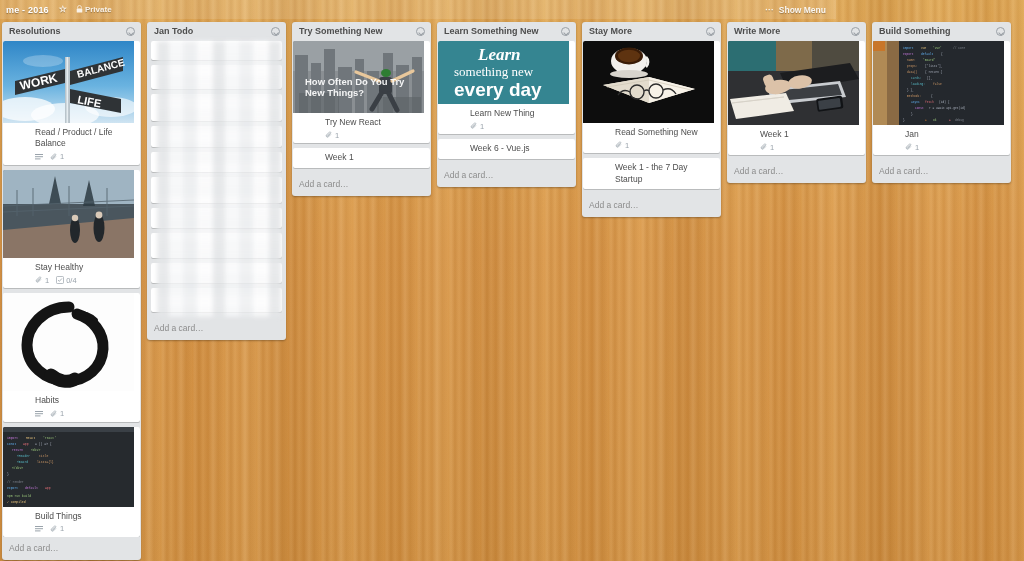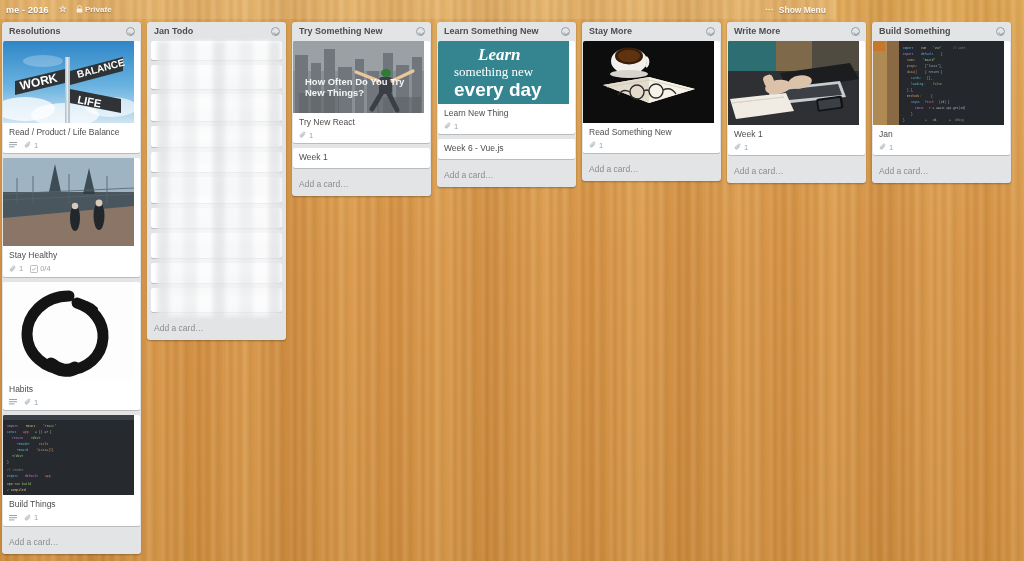--- a/index.html
+++ b/index.html
@@ -120,21 +120,21 @@
   }
 
   .card {
     background: #ffffff;
     border-radius: 2px;
     box-shadow: 0 1px 0 rgba(0,0,0,.18);
     margin-bottom: 5px;
     overflow: hidden;
   }
   .card-cover { width: 100%; display: block; line-height: 0; }
-  .card-body { padding: 4px 5px 4px 6px; }
+  .card-body { padding: 4px 5px 4px 6px; margin-left: 26px; }
   .card-title {
     font-size: 8.5px;
     color: #4d4d4d;
     line-height: 1.35;
   }
   .badges {
     display: flex;
     align-items: center;
     gap: 7px;
     margin-top: 3px;
@@ -561,20 +561,25 @@
               <span class="badge">
                 <svg width="8" height="8" viewBox="0 0 10 10">
                     <path d="M7.4 4.2 4.3 7.3a1.7 1.7 0 0 1-2.4-2.4l3.5-3.5a1.1 1.1 0 0 1 1.6 1.6L3.5 6.5a.5.5 0 0 1-.8-.8l3-3" fill="none" stroke="#9aa3ab" stroke-width="0.85"></path>
                   </svg>
                 <span>1</span>
               </span>
             </div>
           </div>
         </div>
 
+        <div class="card">
+          <div class="card-body">
+            <div class="card-title">Week 1 - the 7 Day Startup</div>
+          </div>
+        </div>
 
       </div>
       <div class="add-card">Add a card…</div>
     </div>
 
     <div class="list">
       <div class="list-header">
         <span class="list-title">Write More</span>
         <span class="list-menu"></span>
       </div>

